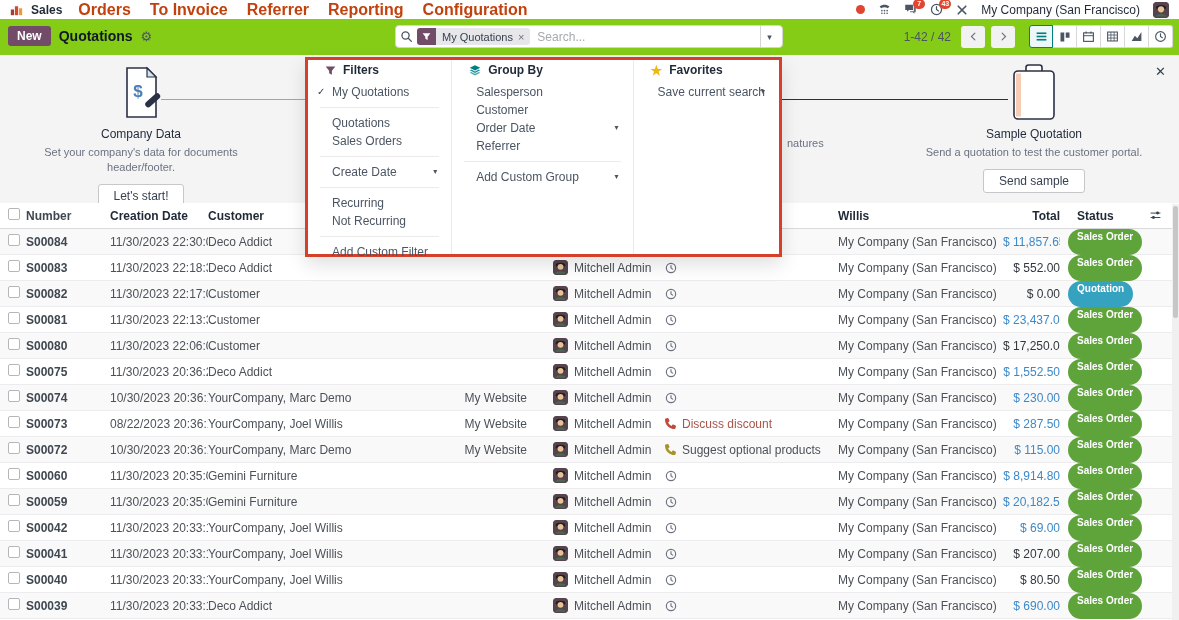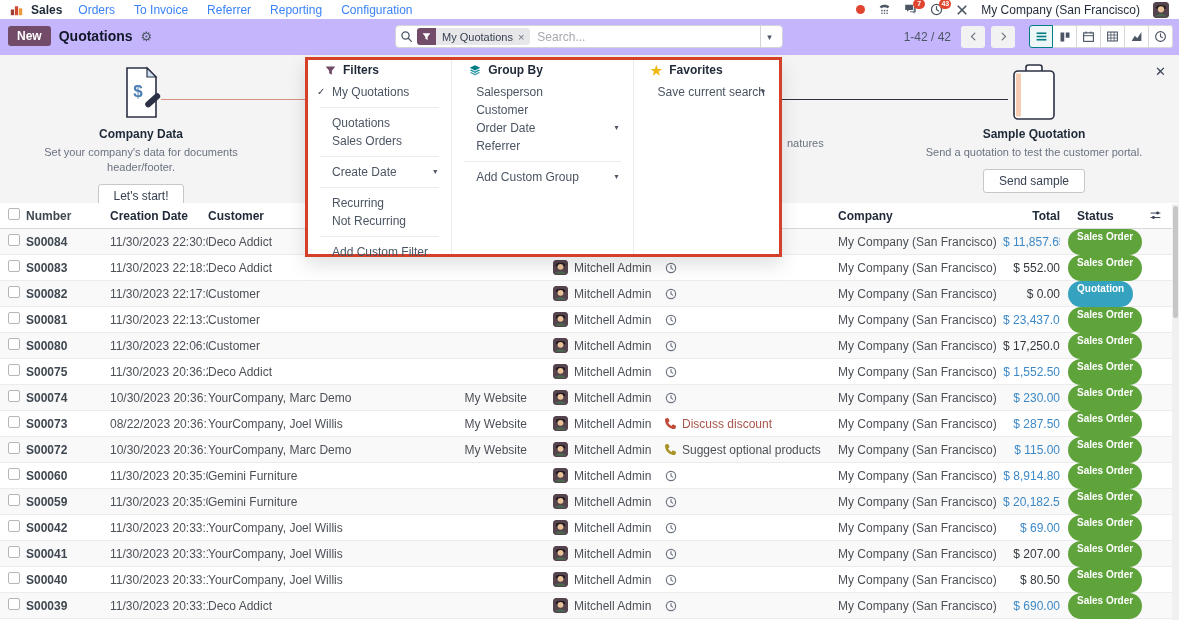--- a/index.html
+++ b/index.html
@@ -6,30 +6,30 @@
   html,body { width:1179px; height:620px; overflow:hidden; }
   body { font-family:"Liberation Sans", sans-serif; background:#fff; position:relative; color:#374151; }
   svg { display:block; }
 
   
   .navbar { position:absolute; top:0; left:0; right:0; height:19px; background:#fff; display:flex; align-items:center; padding:0 10px; z-index:5; }
   .nav-left { display:flex; align-items:center; gap:8px; }
   .app-icon { display:inline-flex; }
   .app-name { font-weight:bold; font-size:12px; color:#1f2937; margin-right:8px; cursor:pointer; }
   .menu { display:flex; align-items:center; gap:19px; }
-  .menu-item { font-size:12px; color:#3b82f6; cursor:pointer; white-space:nowrap; }
+  .menu-item { font-size:16px; color:#c2410c; cursor:pointer; white-space:nowrap;font-weight:bold; }
   .nav-right { margin-left:auto; display:flex; align-items:center; gap:13px; }
   .rec-dot { width:9px; height:9px; border-radius:50%; background:#e0452f; }
   .nav-icon { position:relative; display:inline-flex; color:#4b5563; cursor:pointer; }
   .nbadge { position:absolute; top:-4px; right:-8px; min-width:12px; height:10px; padding:0 2px; background:var(--notif_red); border-radius:6px; color:#fff; font-size:7px; font-weight:bold; line-height:10px; text-align:center; }
   .company-name { font-size:12px; color:#1f2937; cursor:pointer; }
   .avatar { display:inline-flex; border-radius:3px; overflow:hidden; }
 
   
-  .control-panel { position:absolute; top:19px; left:0; right:0; height:36px; background:#c4b5fd; z-index:5;text-decoration:underline; }
+  .control-panel { position:absolute; top:19px; left:0; right:0; height:36px; background:#84cc16; z-index:5;text-decoration:underline; }
   .cp-left { position:absolute; left:8px; top:7px; display:flex; align-items:center; gap:8px; }
   .btn-new { background:var(--brand); color:#fff; border:none; border-radius:3px; font-size:12px; font-weight:bold; padding:3px 9px; cursor:pointer; font-family:inherit; }
   .page-title { font-size:14px; font-weight:bold; color:#111827; }
   .gear { font-size:13px; color:#4b5563; cursor:pointer; line-height:1; }
   .searchbar { position:absolute; left:395px; top:6px; width:388px; height:23px; border:1px solid #d4d4d6; border-radius:4px; background:#fff; display:flex; align-items:center; padding:0 4px; }
   .facet { display:inline-flex; align-items:center; height:17px; margin-left:4px; border-radius:3px; overflow:hidden; font-size:11px; }
   .facet-icon { background:var(--brand); height:17px; display:inline-flex; align-items:center; padding:0 5px; }
   .facet-body { background:#e7e7ea; height:17px; display:inline-flex; align-items:center; padding:0 6px; gap:5px; color:#374151; }
   .facet-remove { color:#6b7280; cursor:pointer; font-size:11px; }
   .search-placeholder { font-size:12px; color:#a6a9ad; margin-left:7px; flex:1; }
@@ -45,21 +45,21 @@
 
   
   .banner { position:absolute; top:55px; left:0; right:0; height:148px; background:#f4f4f5; }
   .connector { position:absolute; top:44px; height:0; border-top:1px solid; }
   .connector.seg1 { left:161px; width:145px; border-color:#d9917f; }
   .connector.seg2 { left:306px; width:702px; border-color:#2b3044; }
   .ob-step { position:absolute; width:262px; text-align:center; top:6px; }
   .ob-step.left { left:10px; }
   .ob-step.right { left:903px; }
   .ob-icon { height:60px; display:flex; align-items:flex-end; justify-content:center; margin-bottom:6px; }
-  .ob-title { font-size:12px; font-weight:bold; color:#1f2937; margin-bottom:4px; }
+  .ob-title { font-size:12px; font-weight:normal; color:#1f2937; margin-bottom:4px; }
   .ob-desc { font-size:11px; color:#6b7280; line-height:1.35; width:230px; margin:0 auto; }
   .ob-btn { margin-top:9px; background:#fff; border:1px solid #c7c7cb; border-radius:3px; font-size:12px; color:#374151; padding:4px 15px; cursor:pointer; font-family:inherit; }
   .ob-fragment { position:absolute; left:787px; top:82px; font-size:11px; color:#6b7280; }
   .banner-close { position:absolute; right:13px; top:10px; font-size:13px; color:#374151; cursor:pointer; line-height:1; }
 
   
   .dropdown { position:absolute; left:305px; top:57px; width:477px; height:200px; border:3px solid var(--highlight_red); background:#fff; box-shadow:0 8px 18px rgba(0,0,0,.12); z-index:20; display:flex; }
   .dd-col { position:relative; }
   .dd-col.c1 { width:147px; border-right:1px solid #ebebec; }
   .dd-col.c2 { width:185px; border-right:1px solid #ebebec; }
@@ -294,21 +294,21 @@
 
 <div class="list-view">
   <div class="thead">
     <div class="td col-check"><span class="checkbox"></span></div>
     <div class="td col-number">Number</div>
     <div class="td">Creation Date</div>
     <div class="td">Customer</div>
     <div class="td"></div>
     <div class="td"></div>
     <div class="td"></div>
-    <div class="td col-company">Company</div>
+    <div class="td col-company">Willis</div>
     <div class="td th-total">Total</div>
     <div class="td th-status">Status</div>
     <span class="adjust-icon">
       <svg width="13" height="13" viewBox="0 0 16 16">
           <line x1="2" y1="5" x2="14" y2="5" stroke="#374151" stroke-width="1.2"></line>
           <circle cx="10.5" cy="5" r="1.8" fill="#374151"></circle>
           <line x1="2" y1="10.5" x2="14" y2="10.5" stroke="#374151" stroke-width="1.2"></line>
           <circle cx="5.5" cy="10.5" r="1.8" fill="#374151"></circle>
         </svg>
     </span>

